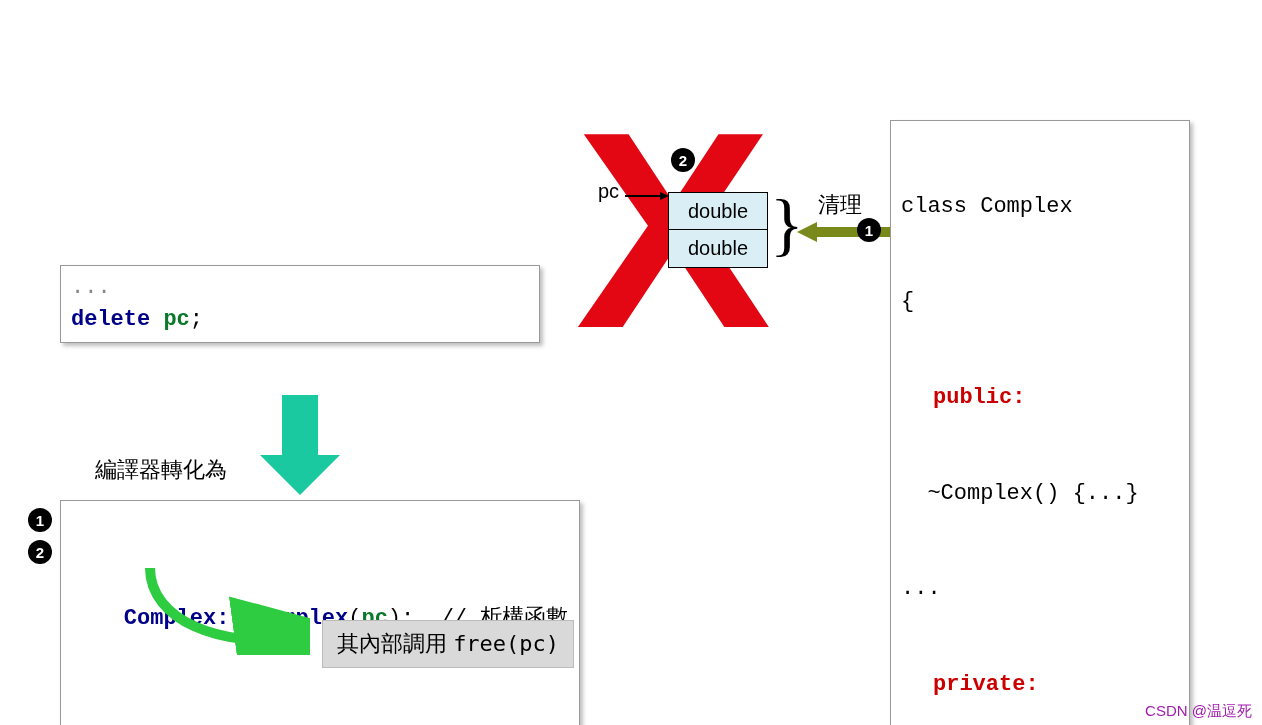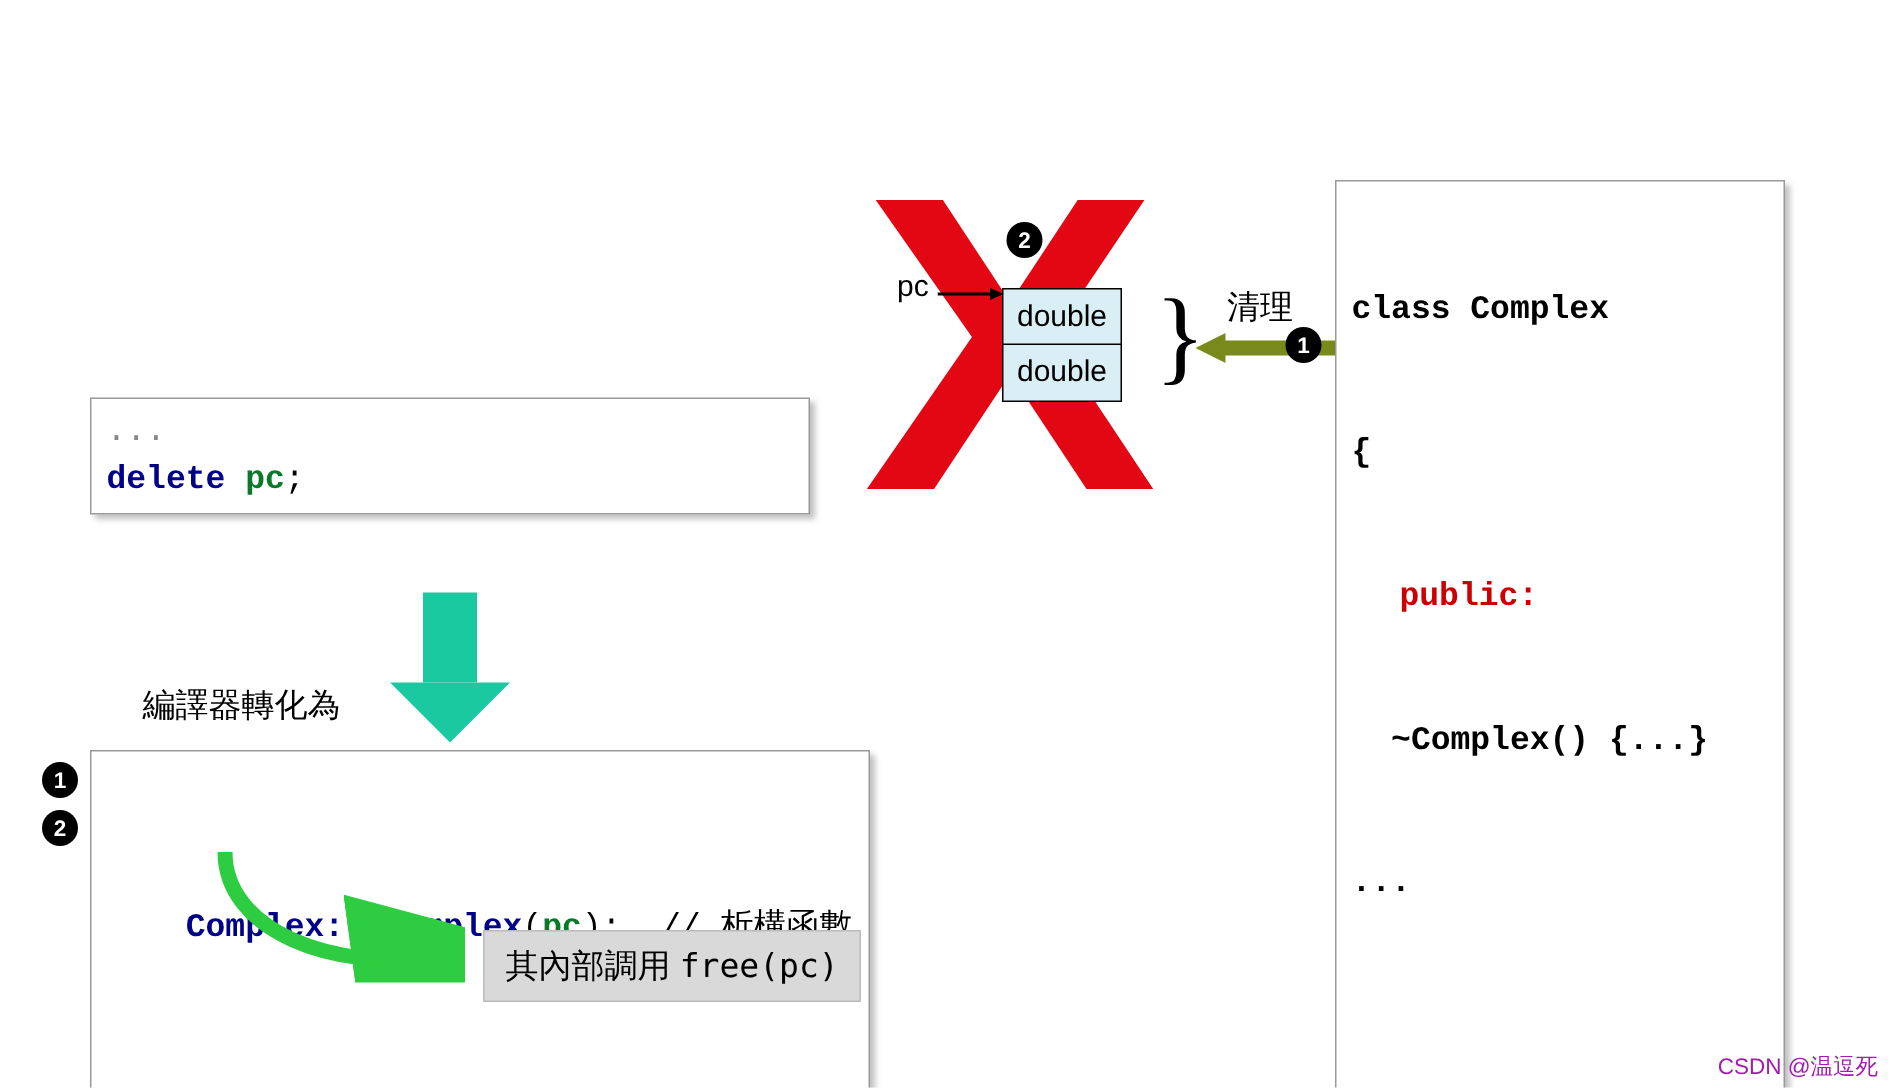--- a/index.html
+++ b/index.html
@@ -17,39 +17,39 @@
     background: #fff;
     box-shadow: 3px 3px 4px rgba(0,0,0,0.25);
     padding: 6px 10px;
     font-size: 22px;
     line-height: 1.45;
   }
   .kw-gray { color: #888; }
   .kw-green { color: #0a7a2a; font-weight: bold; }
   .kw-blue { color: #000088; font-weight: bold; }
   .kw-red { color: #cc0000; font-weight: bold; margin-left: 32px; }
-  .kw-black { color: #000; font-weight: bold; }
+  .kw-black { color: #000; font-weight: normal; }
   .kw-comment { color: #000; }
   .green-fn { color: #0a7a2a; font-weight: bold; }
   .badge {
     position: absolute;
     width: 24px;
     height: 24px;
     border-radius: 50%;
     background: #000;
     color: #fff;
     font-weight: bold;
     font-size: 15px;
     display: flex;
     align-items: center;
     justify-content: center;
     font-family: sans-serif;
   }
   .mem-cell {
-    width: 80px;
+    width: 100px;
     height: 38px;
     border: 1.5px solid #000;
     background: #d9eef5;
     display: flex;
     align-items: center;
     justify-content: center;
     font-size: 20px;
     color: #000;
     font-family: sans-serif;
   }
@@ -177,18 +177,19 @@
 </svg>
 
 <div class="badge" style="left:857px; top:218px;">1</div>
 
 <div class="code-box" style="left:890px; top:120px; width:300px; white-space: pre;">
   <div class="kw-black">class Complex</div>
   <div class="kw-black">{</div>
   <div class="kw-red">public:</div>
   <div class="kw-black">  ~Complex() {...}</div>
   <div class="kw-black">...</div>
+  <div class="kw-red">private:</div>
   
   
   
 </div>
 
 <div class="watermark">CSDN @温逗死</div>
 
 </body></html>

